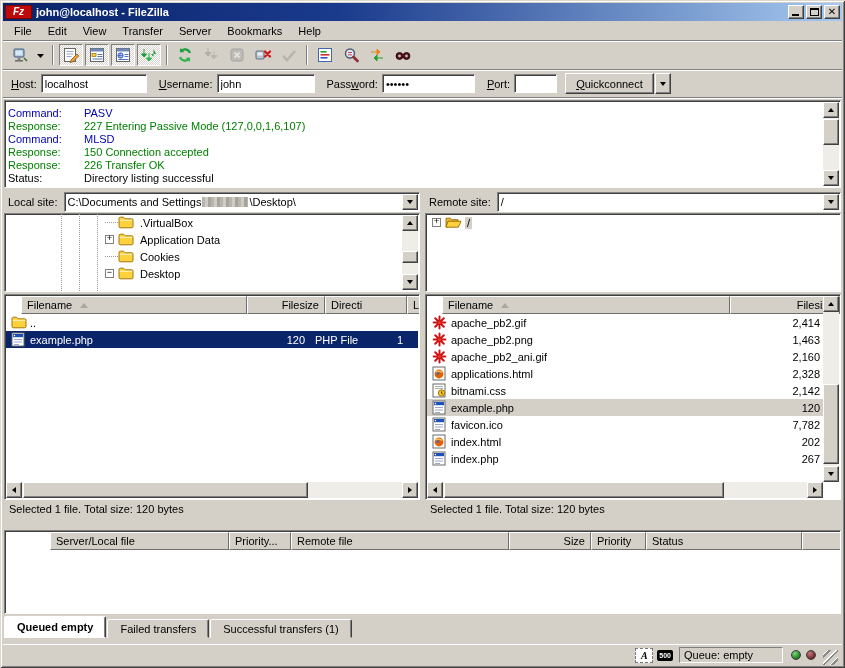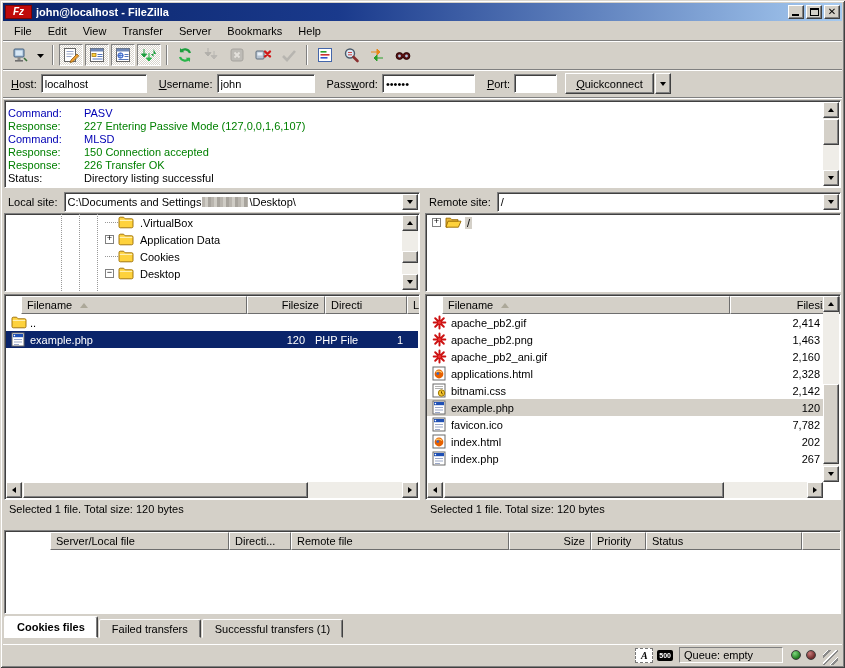--- a/index.html
+++ b/index.html
@@ -651,31 +651,31 @@
   </div>
 
   <div class="vsplit"></div>
 
   <div class="statusline" style="left:4px;width:416px">Selected 1 file. Total size: 120 bytes</div>
   <div class="statusline" style="left:425px;width:416px">Selected 1 file. Total size: 120 bytes</div>
 
   <div class="queuebox sunken">
     <div class="qheader" id="queueheader">
         <div class="hcell" style="width: 179px;">Server/Local file</div>
-        <div class="hcell" style="width: 62px;">Directi...</div>
+        <div class="hcell" style="width: 62px;">Priority...</div>
         <div class="hcell" style="width: 218px;">Remote file</div>
         <div class="hcell r" style="width: 82px;">Size</div>
         <div class="hcell" style="width: 55px;">Priority</div>
         <div class="hcell" style="width: 156px;">Status</div>
         <div class="hcell" style="width: 81px;"></div>
       </div>
   </div>
 
   <div class="tabs" id="queuetabs">
-      <div class="tab active">Cookies files</div>
+      <div class="tab active">Queued empty</div>
       <div class="tab">Failed transfers</div>
       <div class="tab">Successful transfers (1)</div>
     </div>
 
   <div class="statusbar">
     <div class="dt-icon">A</div>
     <div class="spd">500</div>
     <div class="qpanel">Queue: empty</div>
     <div class="led g"></div>
     <div class="led r"></div>

